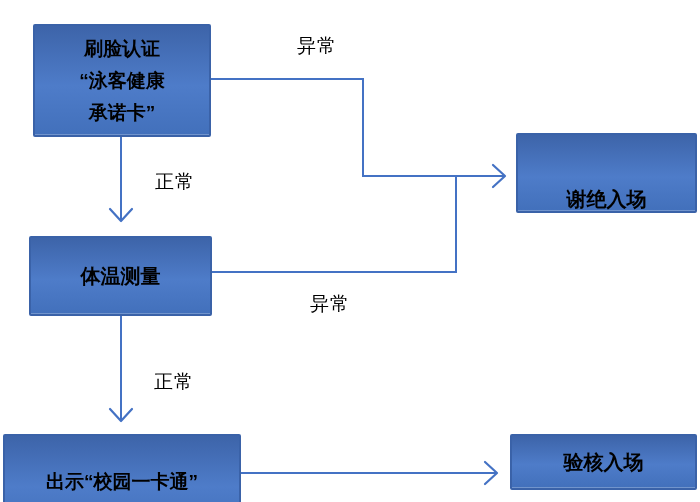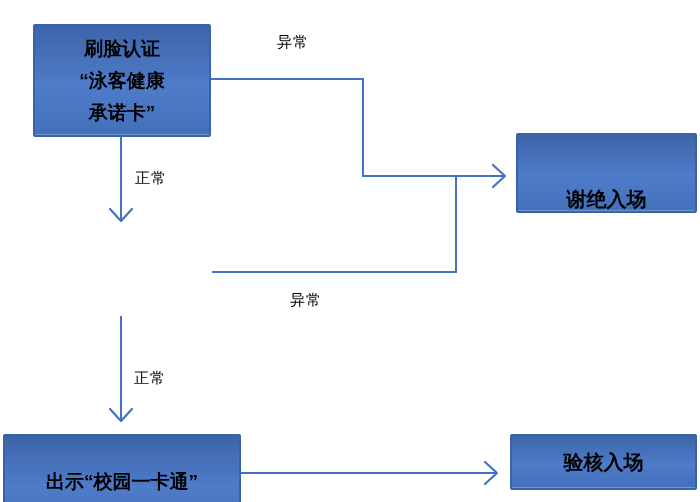--- a/index.html
+++ b/index.html
@@ -39,23 +39,23 @@
     color: var(--text);
     font-weight: bold;
     font-size: 19px;
     box-shadow: inset 0 -1px 0 rgba(255,255,255,0.25);
   }
   .node .node-label { white-space: pre-line; line-height: 32px; }
   .node-single .node-label { line-height: 24px; }
   .edge-label {
     position: absolute;
     width: 60px;
-    text-align: left;
+    text-align: right;
     color: var(--text);
-    font-size: 15px;
+    font-size: 19px;
     letter-spacing: 1px;
   }
   
   .n-face   { left: 33px;  top: 8px;   width: 178px; height: 113px; }
   .n-temp   { left: 29px;  top: 220px; width: 183px; height: 80px;  font-size: 20px; }
   .n-card   { left: 3px;   top: 418px; width: 238px; height: 96px;  font-size: 19px; }
   .n-deny   { left: 516px; top: 117px; width: 181px; height: 80px;  font-size: 20px; align-items: flex-end; }
   .n-verify { left: 510px; top: 418px; width: 187px; height: 56px;  font-size: 20px; }
   
   .l-abn-top { left: 277px; top: 17px;  }
@@ -85,20 +85,23 @@
 
     <path d="M241,457 L496,457" fill="none" stroke="#4472C4" stroke-width="2" marker-end="url(#openArrow)"></path>
   </svg>
 
   <div class="node n-face">
     <span class="node-label">刷脸认证
 “泳客健康
 承诺卡”</span>
   </div>
 
+  <div class="node node-single n-temp">
+    <span class="node-label">体温测量</span>
+  </div>
 
   <div class="node node-single n-card">
     <span class="node-label">出示“校园一卡通”</span>
   </div>
 
   <div class="node node-single n-deny">
     <span class="node-label">谢绝入场</span>
   </div>
 
   <div class="node node-single n-verify">

